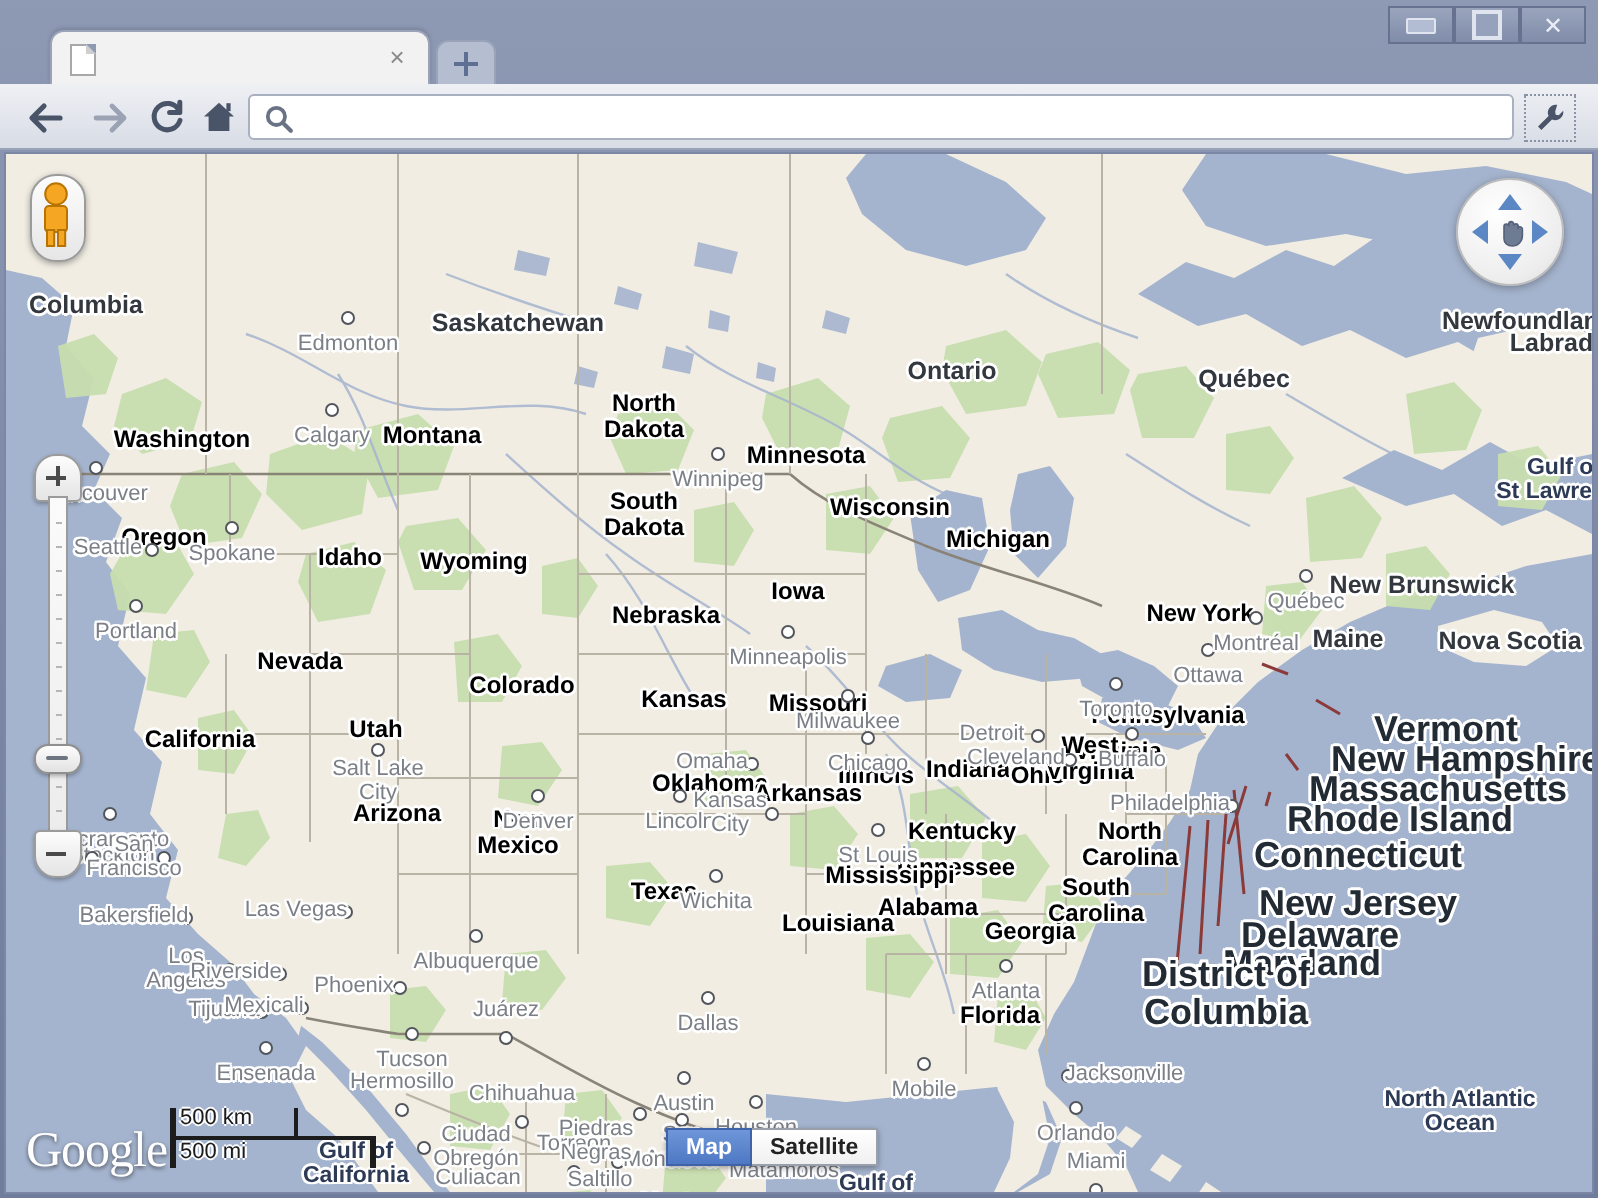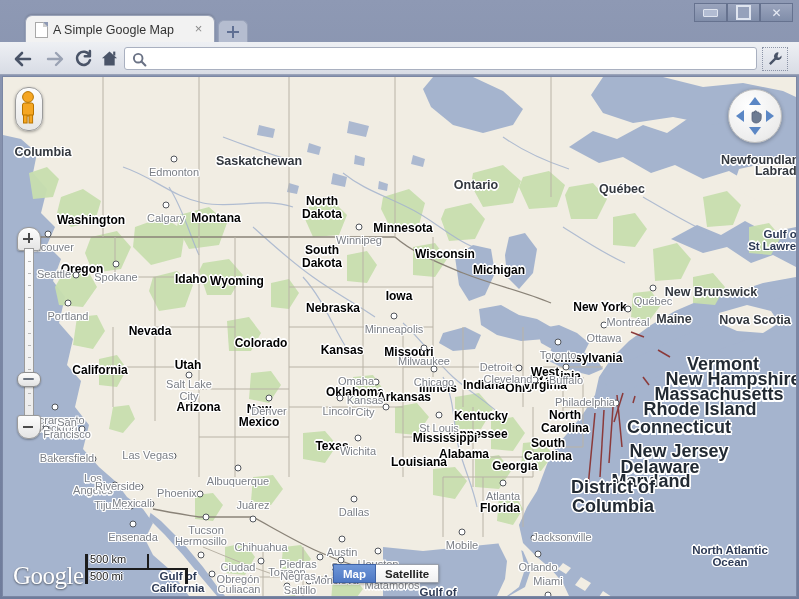--- a/index.html
+++ b/index.html
@@ -152,21 +152,20 @@
   .attrib a{color:#7d8fbf;text-decoration:underline;}
 </style>
 </head>
 <body>
 
 <div class="window">
 
   <div class="titlebar">
     <div class="tab">
       <div class="tab-favicon"></div>
-      <div class="tab-title">A Simple Google Map</div>
       <div class="tab-close">×</div>
     </div>
     <div class="newtab"></div>
 
     <div class="wctrl min">
       <span>
           <i class="g-min"></i>
         </span>
     </div>
     <div class="wctrl max">
@@ -459,21 +458,21 @@
           <div class="lbl prov" style="left: 752px; top: 244px;">Nova Scotia</div>
           <div class="lbl prov" style="left: 761px; top: 84px;">Newfoundland</div>
           <div class="lbl prov" style="left: 779px; top: 95px;">Labrador</div>
           <div class="lbl prov" style="left: 671px; top: 243px;">Maine</div>
         </div>
       <div id="layer-states">
           <div class="lbl state" style="left: 88px; top: 143px;">Washington</div>
           <div class="lbl state" style="left: 79px; top: 192px;">Oregon</div>
           <div class="lbl state" style="left: 97px; top: 293px;">California</div>
           <div class="lbl state" style="left: 147px; top: 254px;">Nevada</div>
-          <div class="lbl state" style="left: 176px; top: 202px; padding-left: 24px;">Idaho</div>
+          <div class="lbl state" style="left: 160px; top: 202px; padding-left: 24px;">Idaho</div>
           <div class="lbl state" style="left: 185px; top: 288px;">Utah</div>
           <div class="lbl state" style="left: 181px; top: 330px; padding-left: 29px;">Arizona</div>
           <div class="lbl state" style="left: 213px; top: 141px;">Montana</div>
           <div class="lbl state" style="left: 234px; top: 204px;">Wyoming</div>
           <div class="lbl state" style="left: 258px; top: 266px;">Colorado</div>
           <div class="lbl state" style="left: 256px; top: 339px;">New<br>Mexico</div>
           <div class="lbl state" style="left: 319px; top: 131px;">North<br>Dakota</div>
           <div class="lbl state" style="left: 319px; top: 180px;">South<br>Dakota</div>
           <div class="lbl state" style="left: 330px; top: 231px;">Nebraska</div>
           <div class="lbl state" style="left: 339px; top: 273px;">Kansas</div>

